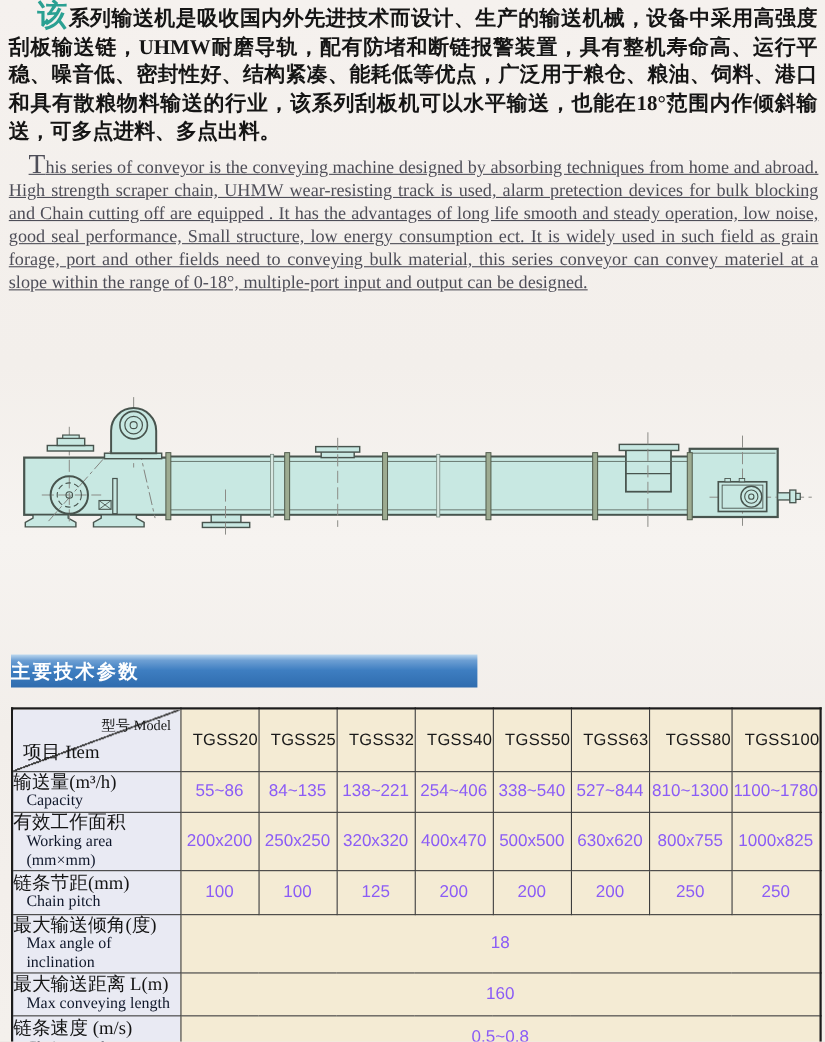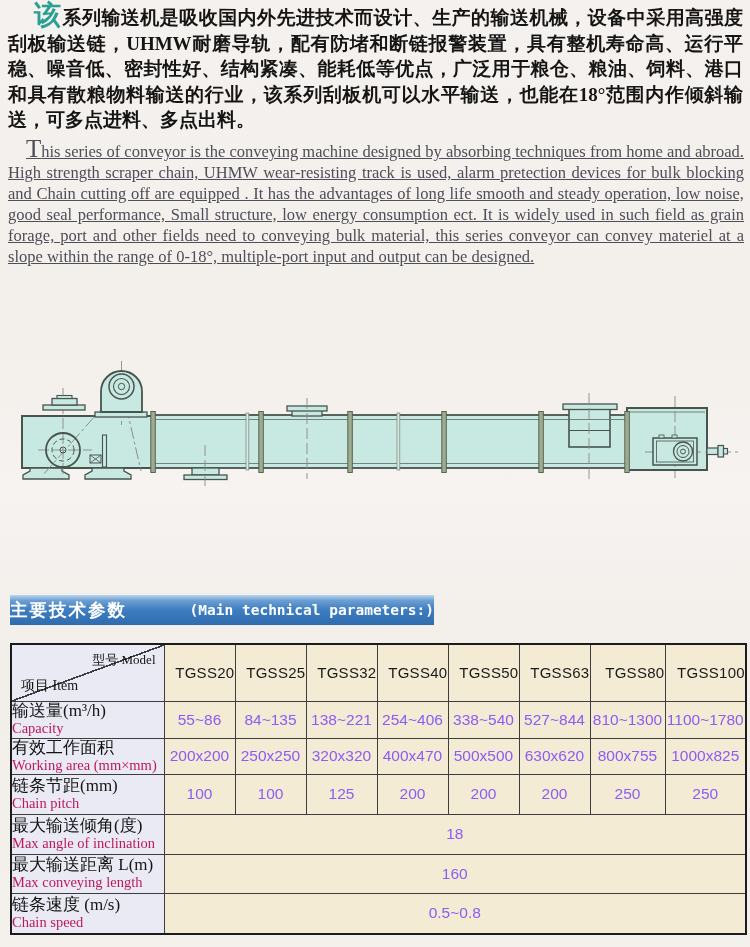--- a/index.html
+++ b/index.html
@@ -25,26 +25,26 @@
   .banner-en{font-size:14.5px;font-weight:bold;font-family:"DejaVu Sans Mono",monospace;}
   
   .params{position:absolute;top:643px;left:10px;width:730px;border-collapse:collapse;table-layout:fixed;
     border:2px solid #1c1c1c;}
   .params td{border:1px solid #3d3d3d;padding:0;vertical-align:middle;}
   .r-head{height:57px}.r1{height:37px}.r2{height:36px}.r3{height:40px}
   .r4{height:40px}.r5{height:39px}.r6{height:41px}
   .corner{background-color:#e9eaf3;position:relative;
     background-image:linear-gradient(to bottom right,transparent calc(50% - 0.8px),#3d3d3d calc(50% - 0.8px),#3d3d3d calc(50% + 0.8px),transparent calc(50% + 0.8px));}
   .corner .model-label{position:absolute;top:6px;right:8px;font-size:13px;color:#141414;}
-  .corner .item-label{position:absolute;bottom:6px;left:9px;font-size:14px;color:#141414;}
+  .corner .item-label{position:absolute;bottom:6px;left:9px;font-size:17px;color:#141414;}
   .model{background:#f4ebd4;text-align:right;font-size:15px;color:#1a1a1a;
     font-family:"Liberation Sans","DejaVu Sans",sans-serif;letter-spacing:0.3px;}
   .lbl{background:#e9eaf3;padding:2px 4px 2px 9px;}
   .lbl .cn{display:block;font-size:17px;line-height:18px;color:#141414;}
-  .lbl .en{display:block;font-size:14.5px;line-height:17px;color:#be185d;}
+  .lbl .en{display:block;font-size:14.5px;line-height:17px;color:#0f172a;padding-left:12px;}
   .val{background:#f4ebd4;text-align:center;font-size:15.5px;color:#8b5cf6;
     font-family:"Liberation Sans","DejaVu Sans",sans-serif;}
 </style>
 </head>
 <body>
 
 <div class="page">
 
   <p class="cn-para"><span class="cn-lead">该</span><span>系列输送机是吸收国内外先进技术而设计、生产的输送机械，设备中采用高强度刮板输送链，UHMW耐磨导轨，配有防堵和断链报警装置，具有整机寿命高、运行平稳、噪音低、密封性好、结构紧凑、能耗低等优点，广泛用于粮仓、粮油、饲料、港口和具有散粮物料输送的行业，该系列刮板机可以水平输送，也能在18°范围内作倾斜输送，可多点进料、多点出料。</span></p>
 
@@ -127,21 +127,20 @@
         <circle cx="683" cy="106.5" r="2.4" fill="none" stroke-width="1"></circle>
         <rect x="707" y="103" width="11" height="6.5" stroke-width="1.2"></rect>
         <rect x="718" y="100.5" width="5.5" height="11.5" stroke-width="1.2"></rect>
         <rect x="723.5" y="103.5" width="4" height="5.5" stroke-width="1.1"></rect>
       </g>
     </svg>
   </div>
 
   <div class="banner">
     <span class="banner-cn">主要技术参数</span>
-    <span class="banner-en">(Main technical parameters:)</span>
   </div>
 
   <table class="params">
     <colgroup>
       <col style="width:153px">
         <col style="width:71px">
         <col style="width:71px">
         <col style="width:71px">
       <col style="width:71px">
         <col style="width:71px">

